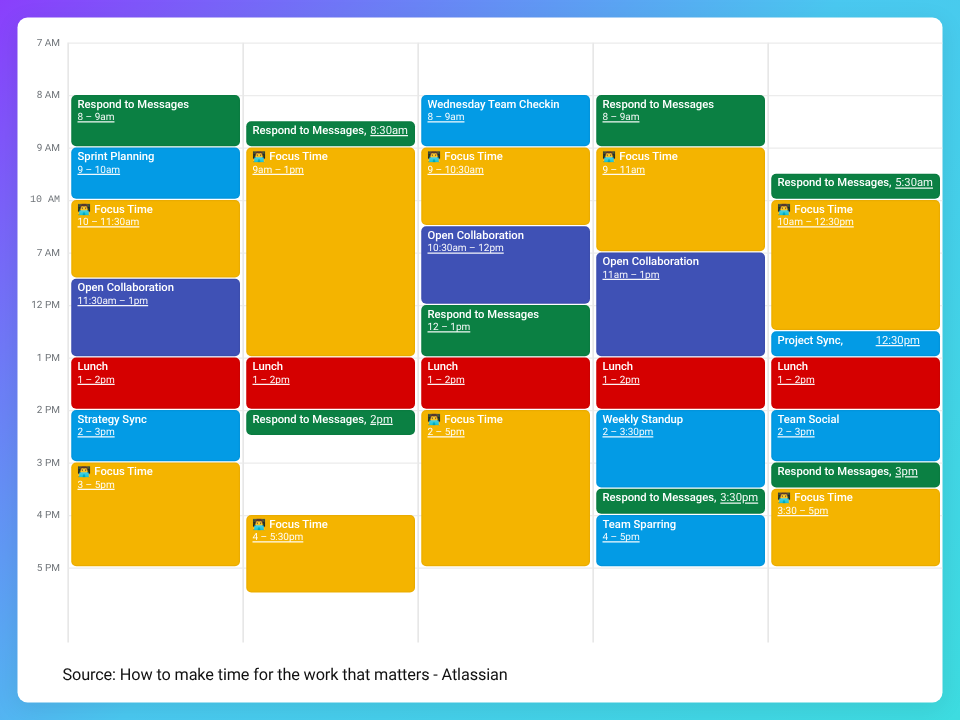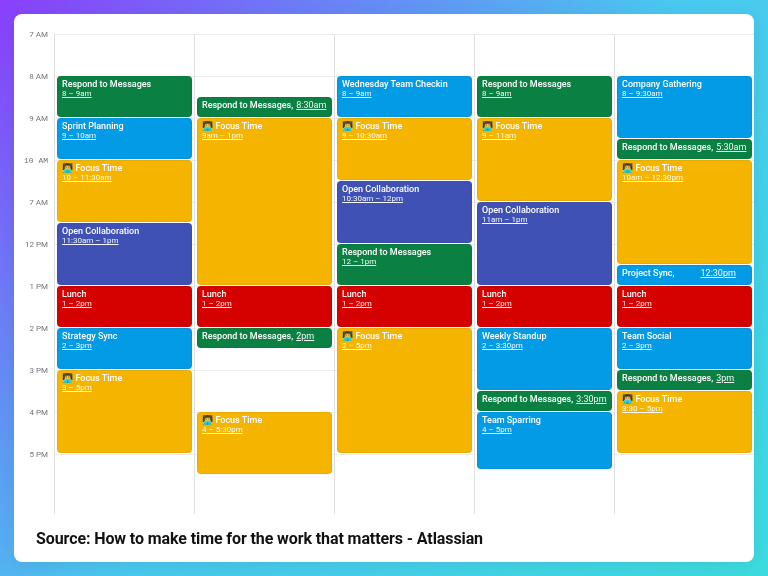--- a/index.html
+++ b/index.html
@@ -67,23 +67,23 @@
   .event .time { font-size: 8px; opacity: 0.95; white-space: nowrap; text-decoration: underline; }
   .event.single-line { flex-direction: row; gap: 3px; align-items: baseline; }
   .event.single-line .time { font-size: 9px; }
   .c-green  { background: #0b8043; }
   .c-blue   { background: #039be5; }
   .c-yellow { background: #f4b400; }
   .c-indigo { background: #3f51b5; }
   .c-red    { background: #d50000; }
   .source {
     position: absolute;
-    left: 22px; bottom: 14px;
-    font-size: 16px;
-    font-weight: 700;
+    left: 36px; bottom: 14px;
+    font-size: 13px;
+    font-weight: 400;
     color: #111;
     letter-spacing: -0.1px;
   }
 </style>
 </head>
 <body>
 
 <div class="frame">
   <div class="card">
     <div class="calendar">
@@ -241,41 +241,37 @@
               <span class="time">1 – 2pm</span>
             </div>
             <div class="event c-blue" style="top: 294px; height: 62px;">
               <span class="title">Weekly Standup</span>
               <span class="time">2 – 3:30pm</span>
             </div>
             <div class="event c-green single-line" style="top: 357px; height: 20px;">
               <span class="title">Respond to Messages,</span>
               <span class="time">3:30pm</span>
             </div>
-            <div class="event c-blue" style="top: 378px; height: 57px;">
+            <div class="event c-blue" style="top: 378px; height: 41px;">
               <span class="title">Team Sparring</span>
               <span class="time">4 – 5pm</span>
             </div>
           </div>
           <div class="day-col">
             <div class="hour-line" style="top: 0px;"></div>
             <div class="hour-line" style="top: 42px;"></div>
             <div class="hour-line" style="top: 84px;"></div>
             <div class="hour-line" style="top: 126px;"></div>
             <div class="hour-line" style="top: 168px;"></div>
             <div class="hour-line" style="top: 210px;"></div>
             <div class="hour-line" style="top: 252px;"></div>
             <div class="hour-line" style="top: 294px;"></div>
             <div class="hour-line" style="top: 336px;"></div>
             <div class="hour-line" style="top: 378px;"></div>
             <div class="hour-line" style="top: 420px;"></div>
-            <div class="event c-blue" style="top: 42px; height: 62px;">
-              <span class="title">Company Gathering</span>
-              <span class="time">8 – 9:30am</span>
-            </div>
             <div class="event c-green single-line" style="top: 105px; height: 20px;">
               <span class="title">Respond to Messages,</span>
               <span class="time">5:30am</span>
             </div>
             <div class="event c-yellow" style="top: 126px; height: 104px;">
               <span class="title">👨‍💻 Focus Time</span>
               <span class="time">10am – 12:30pm</span>
             </div>
             <div class="event c-blue single-line" style="top: 231px; height: 20px; gap: 26px;">
               <span class="title">Project Sync,</span>

